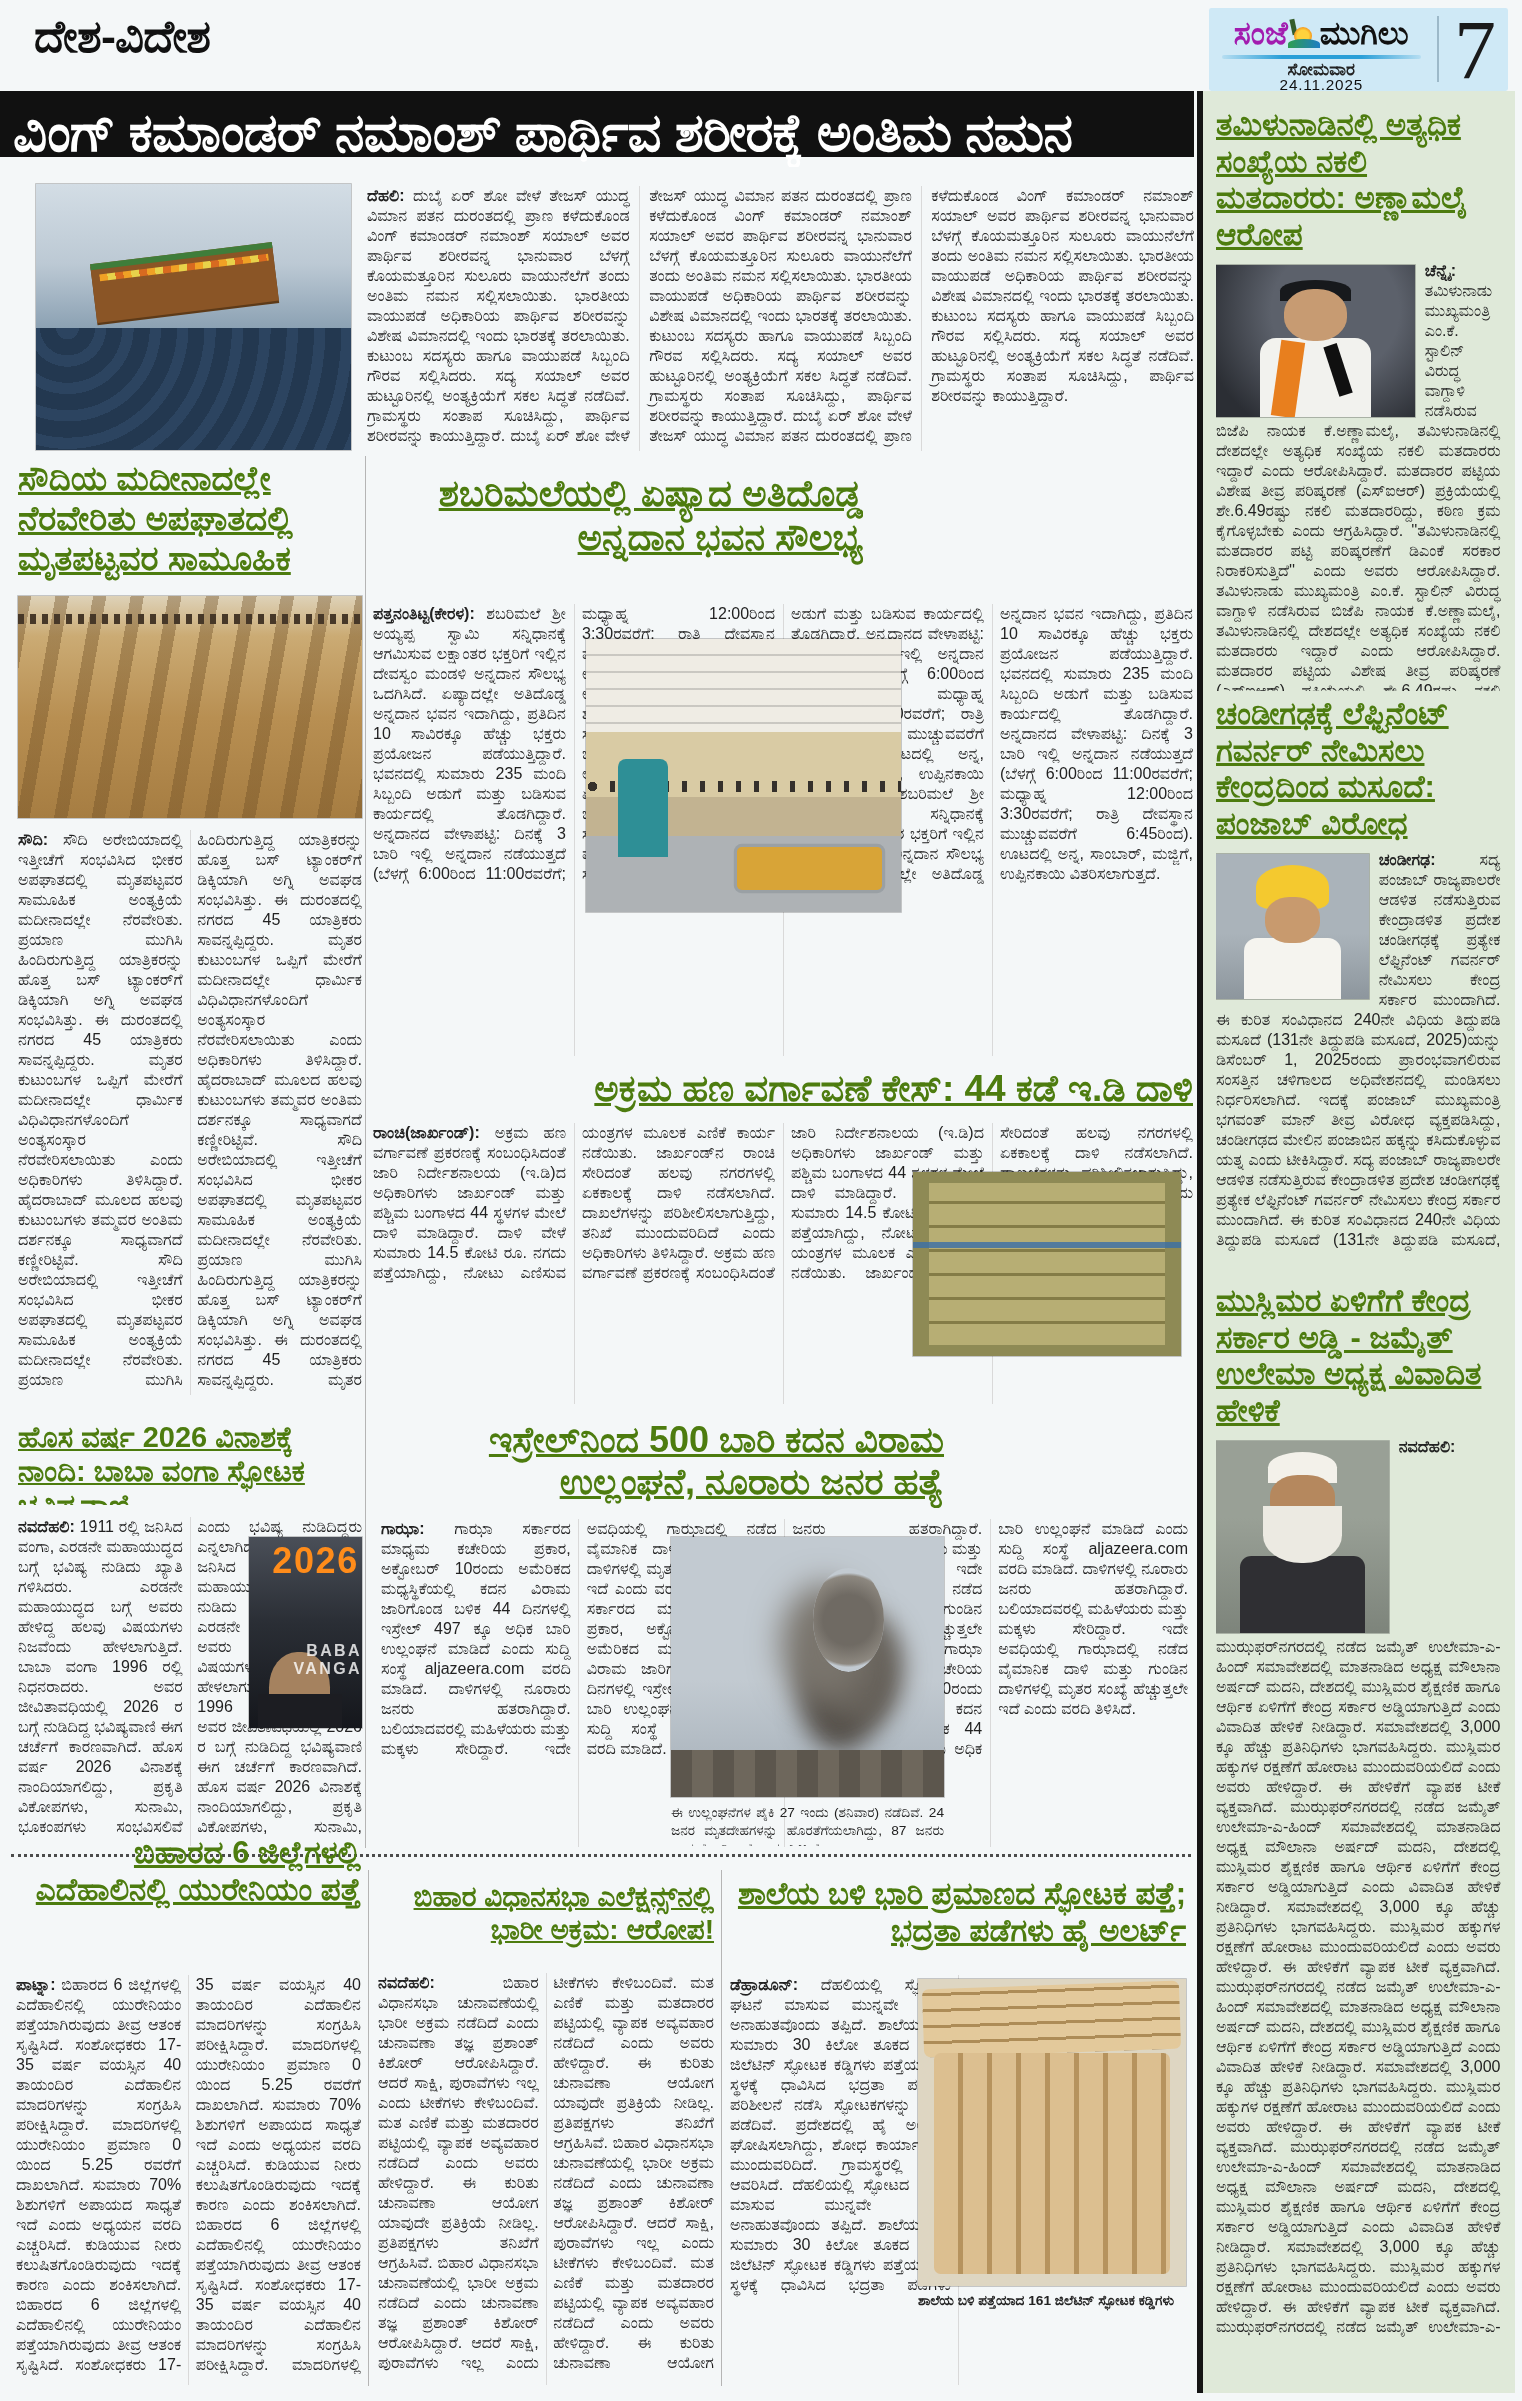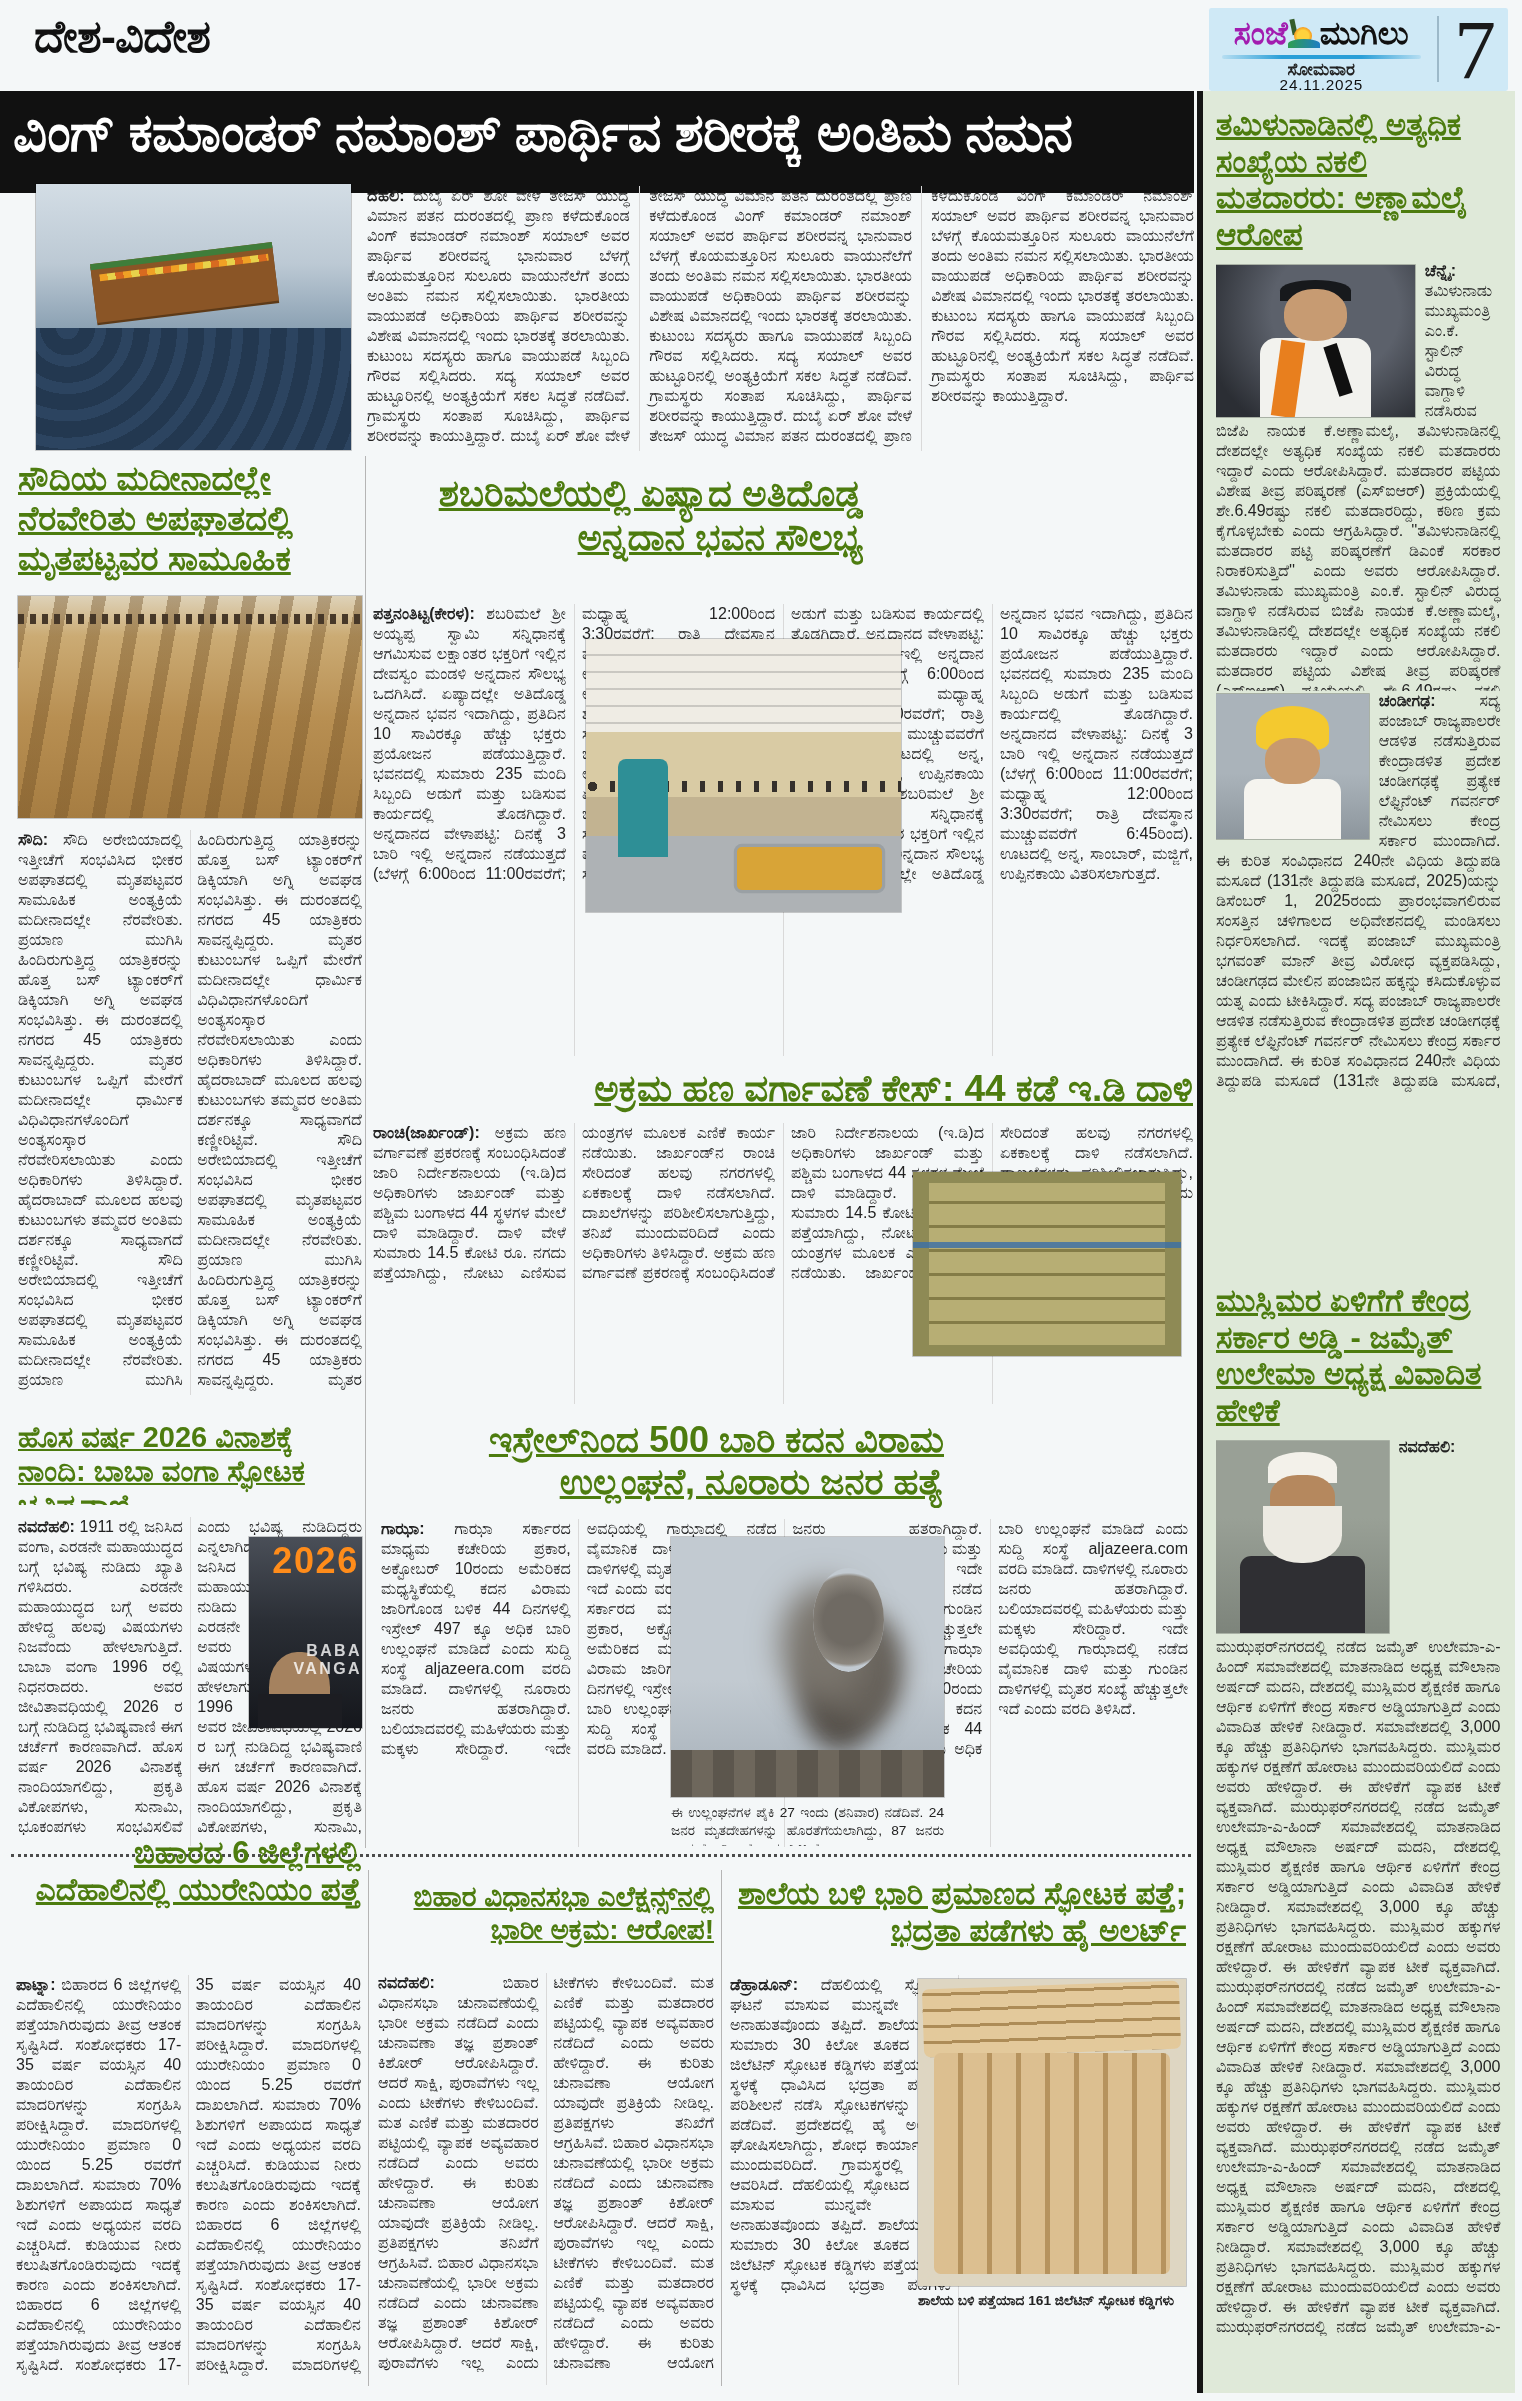--- a/index.html
+++ b/index.html
@@ -29,21 +29,21 @@
        background:linear-gradient(90deg,#2e9e4f,#1f7dc4);}
   #logo-icon .palm{position:absolute;left:3.2px;top:0;width:4.8px;height:16px;background:#355d2a;transform:rotate(-12deg);}
   #masthead .underline{position:absolute;left:13px;top:47px;width:199px;height:4px;
        background:linear-gradient(90deg,rgba(42,159,216,.15),#2a9fd8 30%,#2a9fd8 70%,rgba(42,159,216,.15));border-radius:2.4px;}
   #masthead .day{position:absolute;left:11.3px;top:52px;width:202px;text-align:center;font-size:17px;font-weight:bold;color:#222;}
   #masthead .date{position:absolute;left:11.3px;top:68px;width:202px;text-align:center;font-size:15.3px;color:#111;letter-spacing:0.8px;}
   #masthead .divider{position:absolute;left:228px;top:8px;width:1.6px;height:66px;background:#9db9c9;}
   #masthead .pageno{position:absolute;left:236px;top:-6.5px;width:60px;text-align:center;
        font-family:"Liberation Serif",serif;font-size:84px;color:#1a1a1a;}
 
-  #banner{left:0;top:91px;width:1194px;height:102px;background:#111;}
+  #banner{left:0;top:91px;width:1194px;height:66px;background:#111;}
   #banner .t{position:absolute;left:13px;top:6.5px;width:1170px;color:#fff;font-weight:bold;
        font-size:53px;line-height:69px;white-space:nowrap;letter-spacing:-0.8px;overflow:hidden;}
 
   
   #green-col{left:1197px;top:91px;width:318px;height:2302px;background:#dfe9d9;
        border-left:6.5px solid #151515;box-sizing:border-box;padding:11.3px 14.5px 8px 13px;}
   #green-col .g-hl{font-size:31px;margin:4.8px 0 8px 0;}
   #green-col .g-sec{overflow:hidden;}
   #green-col .g-photo{float:left;margin:3.2px 9.7px 4.8px 0;position:relative;box-shadow:0 0 0 0.8px rgba(0,0,0,.3);}
 
@@ -231,20 +231,21 @@
           <div class="hair"></div>
           <div class="face"></div>
           <div class="mic"></div>
       </div>
       <span class="dateline">ಚೆನ್ನೈ:</span>
       <span>ತಮಿಳುನಾಡು ಮುಖ್ಯಮಂತ್ರಿ ಎಂ.ಕೆ. ಸ್ಟಾಲಿನ್ ವಿರುದ್ಧ ವಾಗ್ದಾಳಿ ನಡೆಸಿರುವ ಬಿಜೆಪಿ ನಾಯಕ ಕೆ.ಅಣ್ಣಾಮಲೈ, ತಮಿಳುನಾಡಿನಲ್ಲಿ ದೇಶದಲ್ಲೇ ಅತ್ಯಧಿಕ ಸಂಖ್ಯೆಯ ನಕಲಿ ಮತದಾರರು ಇದ್ದಾರೆ ಎಂದು ಆರೋಪಿಸಿದ್ದಾರೆ. ಮತದಾರರ ಪಟ್ಟಿಯ ವಿಶೇಷ ತೀವ್ರ ಪರಿಷ್ಕರಣೆ (ಎಸ್‌ಐಆರ್) ಪ್ರಕ್ರಿಯೆಯಲ್ಲಿ ಶೇ.6.49ರಷ್ಟು ನಕಲಿ ಮತದಾರರಿದ್ದು, ಕಠಿಣ ಕ್ರಮ ಕೈಗೊಳ್ಳಬೇಕು ಎಂದು ಆಗ್ರಹಿಸಿದ್ದಾರೆ. ''ತಮಿಳುನಾಡಿನಲ್ಲಿ ಮತದಾರರ ಪಟ್ಟಿ ಪರಿಷ್ಕರಣೆಗೆ ಡಿಎಂಕೆ ಸರಕಾರ ನಿರಾಕರಿಸುತ್ತಿದೆ'' ಎಂದು ಅವರು ಆರೋಪಿಸಿದ್ದಾರೆ. ತಮಿಳುನಾಡು ಮುಖ್ಯಮಂತ್ರಿ ಎಂ.ಕೆ. ಸ್ಟಾಲಿನ್ ವಿರುದ್ಧ ವಾಗ್ದಾಳಿ ನಡೆಸಿರುವ ಬಿಜೆಪಿ ನಾಯಕ ಕೆ.ಅಣ್ಣಾಮಲೈ, ತಮಿಳುನಾಡಿನಲ್ಲಿ ದೇಶದಲ್ಲೇ ಅತ್ಯಧಿಕ ಸಂಖ್ಯೆಯ ನಕಲಿ ಮತದಾರರು ಇದ್ದಾರೆ ಎಂದು ಆರೋಪಿಸಿದ್ದಾರೆ. ಮತದಾರರ ಪಟ್ಟಿಯ ವಿಶೇಷ ತೀವ್ರ ಪರಿಷ್ಕರಣೆ (ಎಸ್‌ಐಆರ್) ಪ್ರಕ್ರಿಯೆಯಲ್ಲಿ ಶೇ.6.49ರಷ್ಟು ನಕಲಿ ಮತದಾರರಿದ್ದು, ಕಠಿಣ ಕ್ರಮ ಕೈಗೊಳ್ಳಬೇಕು ಎಂದು ಆಗ್ರಹಿಸಿದ್ದಾರೆ. ''ತಮಿಳುನಾಡಿನಲ್ಲಿ ಮತದಾರರ ಪಟ್ಟಿ ಪರಿಷ್ಕರಣೆಗೆ ಡಿಎಂಕೆ ಸರಕಾರ ನಿರಾಕರಿಸುತ್ತಿದೆ'' ಎಂದು ಅವರು ಆರೋಪಿಸಿದ್ದಾರೆ. ತಮಿಳುನಾಡು ಮುಖ್ಯಮಂತ್ರಿ ಎಂ.ಕೆ. ಸ್ಟಾಲಿನ್ ವಿರುದ್ಧ ವಾಗ್ದಾಳಿ ನಡೆಸಿರುವ ಬಿಜೆಪಿ ನಾಯಕ ಕೆ.ಅಣ್ಣಾಮಲೈ, ತಮಿಳುನಾಡಿನಲ್ಲಿ ದೇಶದಲ್ಲೇ ಅತ್ಯಧಿಕ ಸಂಖ್ಯೆಯ ನಕಲಿ ಮತದಾರರು ಇದ್ದಾರೆ ಎಂದು ಆರೋಪಿಸಿದ್ದಾರೆ. ಮತದಾರರ ಪಟ್ಟಿಯ ವಿಶೇಷ ತೀವ್ರ ಪರಿಷ್ಕರಣೆ (ಎಸ್‌ಐಆರ್) ಪ್ರಕ್ರಿಯೆಯಲ್ಲಿ ಶೇ.6.49ರಷ್ಟು ನಕಲಿ ಮತದಾರರಿದ್ದು, ಕಠಿಣ ಕ್ರಮ ಕೈಗೊಳ್ಳಬೇಕು ಎಂದು ಆಗ್ರಹಿಸಿದ್ದಾರೆ. ''ತಮಿಳುನಾಡಿನಲ್ಲಿ ಮತದಾರರ ಪಟ್ಟಿ ಪರಿಷ್ಕರಣೆಗೆ ಡಿಎಂಕೆ ಸರಕಾರ ನಿರಾಕರಿಸುತ್ತಿದೆ'' ಎಂದು ಅವರು ಆರೋಪಿಸಿದ್ದಾರೆ.</span>
     </div>
   </div>
 
   <div class="g-sec" style="height:587px;">
+    <div class="hl g-hl">ಚಂಡೀಗಢಕ್ಕೆ ಲೆಫ್ಟಿನೆಂಟ್ ಗವರ್ನರ್ ನೇಮಿಸಲು ಕೇಂದ್ರದಿಂದ ಮಸೂದೆ: ಪಂಜಾಬ್ ವಿರೋಧ</div>
     <div class="body-text" style="height:403px;">
       <div class="g-photo ph-mann photo" style="position:relative;float:left;width:153px;height:145px;">
         <div class="kurta"></div>
           <div class="turban"></div>
           <div class="face"></div>
       </div>
       <span class="dateline">ಚಂಡೀಗಢ:</span>
       <span>ಸದ್ಯ ಪಂಜಾಬ್ ರಾಜ್ಯಪಾಲರೇ ಆಡಳಿತ ನಡೆಸುತ್ತಿರುವ ಕೇಂದ್ರಾಡಳಿತ ಪ್ರದೇಶ ಚಂಡೀಗಢಕ್ಕೆ ಪ್ರತ್ಯೇಕ ಲೆಫ್ಟಿನೆಂಟ್ ಗವರ್ನರ್ ನೇಮಿಸಲು ಕೇಂದ್ರ ಸರ್ಕಾರ ಮುಂದಾಗಿದೆ. ಈ ಕುರಿತ ಸಂವಿಧಾನದ 240ನೇ ವಿಧಿಯ ತಿದ್ದುಪಡಿ ಮಸೂದೆ (131ನೇ ತಿದ್ದುಪಡಿ ಮಸೂದೆ, 2025)ಯನ್ನು ಡಿಸೆಂಬರ್ 1, 2025ರಂದು ಪ್ರಾರಂಭವಾಗಲಿರುವ ಸಂಸತ್ತಿನ ಚಳಿಗಾಲದ ಅಧಿವೇಶನದಲ್ಲಿ ಮಂಡಿಸಲು ನಿರ್ಧರಿಸಲಾಗಿದೆ. ಇದಕ್ಕೆ ಪಂಜಾಬ್ ಮುಖ್ಯಮಂತ್ರಿ ಭಗವಂತ್ ಮಾನ್ ತೀವ್ರ ವಿರೋಧ ವ್ಯಕ್ತಪಡಿಸಿದ್ದು, ಚಂಡೀಗಢದ ಮೇಲಿನ ಪಂಜಾಬಿನ ಹಕ್ಕನ್ನು ಕಸಿದುಕೊಳ್ಳುವ ಯತ್ನ ಎಂದು ಟೀಕಿಸಿದ್ದಾರೆ. ಸದ್ಯ ಪಂಜಾಬ್ ರಾಜ್ಯಪಾಲರೇ ಆಡಳಿತ ನಡೆಸುತ್ತಿರುವ ಕೇಂದ್ರಾಡಳಿತ ಪ್ರದೇಶ ಚಂಡೀಗಢಕ್ಕೆ ಪ್ರತ್ಯೇಕ ಲೆಫ್ಟಿನೆಂಟ್ ಗವರ್ನರ್ ನೇಮಿಸಲು ಕೇಂದ್ರ ಸರ್ಕಾರ ಮುಂದಾಗಿದೆ. ಈ ಕುರಿತ ಸಂವಿಧಾನದ 240ನೇ ವಿಧಿಯ ತಿದ್ದುಪಡಿ ಮಸೂದೆ (131ನೇ ತಿದ್ದುಪಡಿ ಮಸೂದೆ, 2025)ಯನ್ನು ಡಿಸೆಂಬರ್ 1, 2025ರಂದು ಪ್ರಾರಂಭವಾಗಲಿರುವ ಸಂಸತ್ತಿನ ಚಳಿಗಾಲದ ಅಧಿವೇಶನದಲ್ಲಿ ಮಂಡಿಸಲು ನಿರ್ಧರಿಸಲಾಗಿದೆ. ಇದಕ್ಕೆ ಪಂಜಾಬ್ ಮುಖ್ಯಮಂತ್ರಿ ಭಗವಂತ್ ಮಾನ್ ತೀವ್ರ ವಿರೋಧ ವ್ಯಕ್ತಪಡಿಸಿದ್ದು, ಚಂಡೀಗಢದ ಮೇಲಿನ ಪಂಜಾಬಿನ ಹಕ್ಕನ್ನು ಕಸಿದುಕೊಳ್ಳುವ ಯತ್ನ ಎಂದು ಟೀಕಿಸಿದ್ದಾರೆ. ಸದ್ಯ ಪಂಜಾಬ್ ರಾಜ್ಯಪಾಲರೇ ಆಡಳಿತ ನಡೆಸುತ್ತಿರುವ ಕೇಂದ್ರಾಡಳಿತ ಪ್ರದೇಶ ಚಂಡೀಗಢಕ್ಕೆ ಪ್ರತ್ಯೇಕ ಲೆಫ್ಟಿನೆಂಟ್ ಗವರ್ನರ್ ನೇಮಿಸಲು ಕೇಂದ್ರ ಸರ್ಕಾರ ಮುಂದಾಗಿದೆ. ಈ ಕುರಿತ ಸಂವಿಧಾನದ 240ನೇ ವಿಧಿಯ ತಿದ್ದುಪಡಿ ಮಸೂದೆ (131ನೇ ತಿದ್ದುಪಡಿ ಮಸೂದೆ, 2025)ಯನ್ನು ಡಿಸೆಂಬರ್ 1, 2025ರಂದು ಪ್ರಾರಂಭವಾಗಲಿರುವ ಸಂಸತ್ತಿನ ಚಳಿಗಾಲದ ಅಧಿವೇಶನದಲ್ಲಿ ಮಂಡಿಸಲು ನಿರ್ಧರಿಸಲಾಗಿದೆ. ಇದಕ್ಕೆ ಪಂಜಾಬ್ ಮುಖ್ಯಮಂತ್ರಿ ಭಗವಂತ್ ಮಾನ್ ತೀವ್ರ ವಿರೋಧ ವ್ಯಕ್ತಪಡಿಸಿದ್ದು, ಚಂಡೀಗಢದ ಮೇಲಿನ ಪಂಜಾಬಿನ ಹಕ್ಕನ್ನು ಕಸಿದುಕೊಳ್ಳುವ ಯತ್ನ ಎಂದು ಟೀಕಿಸಿದ್ದಾರೆ.</span>
     </div>
   </div>

